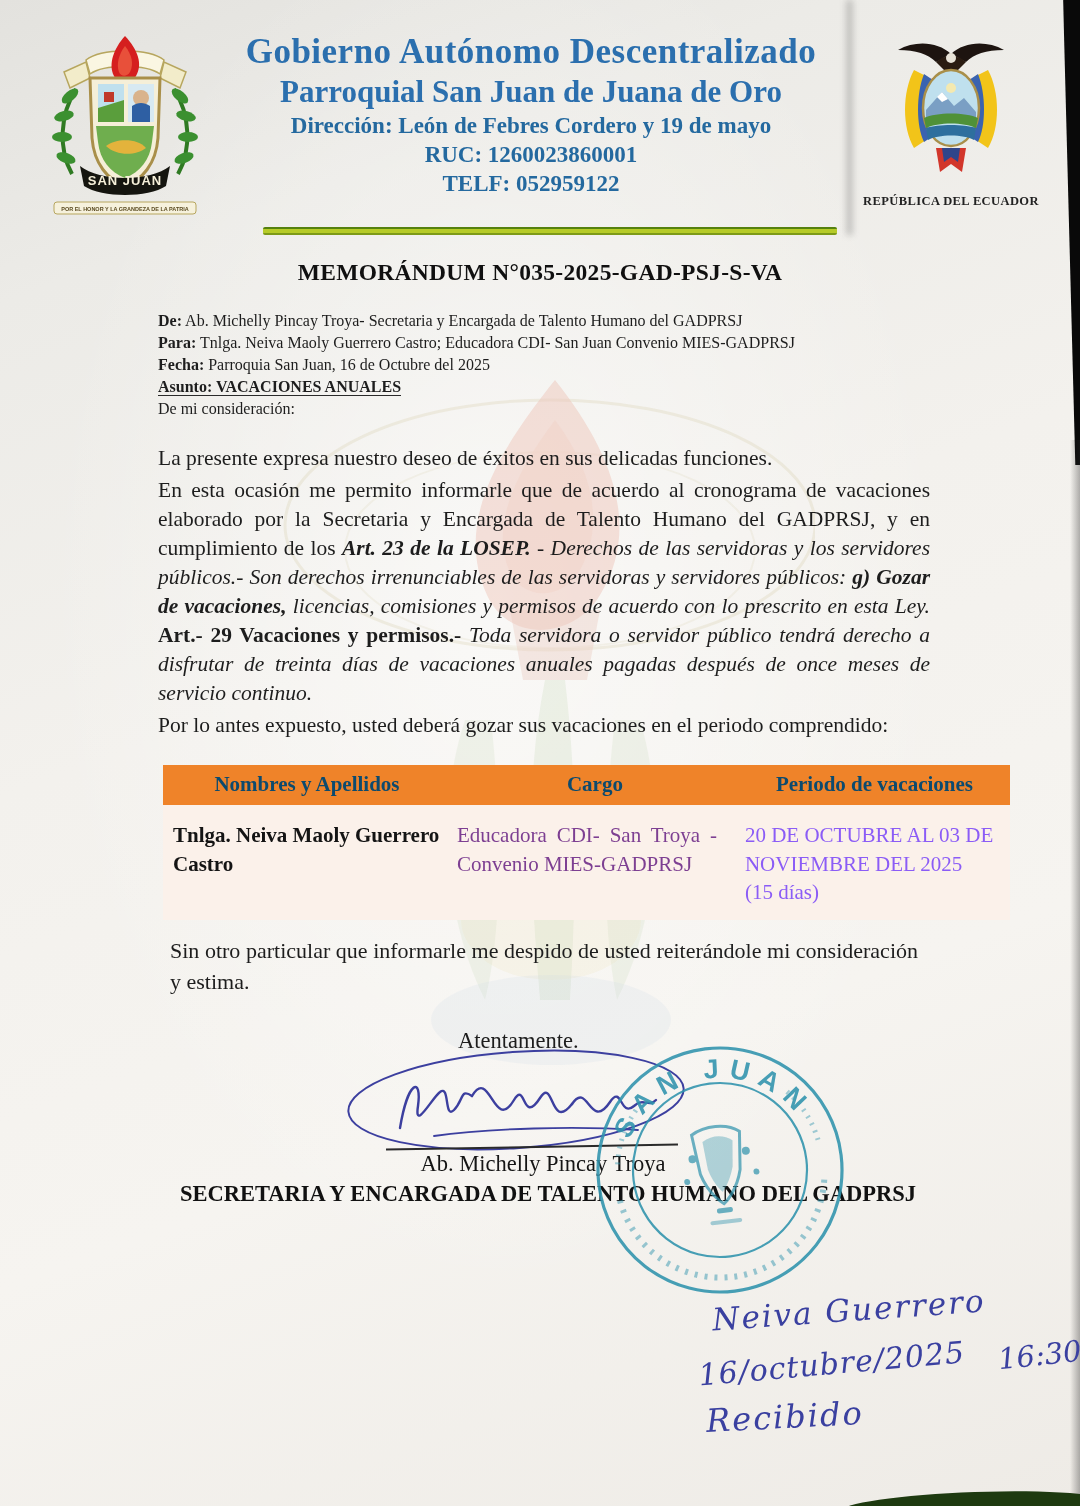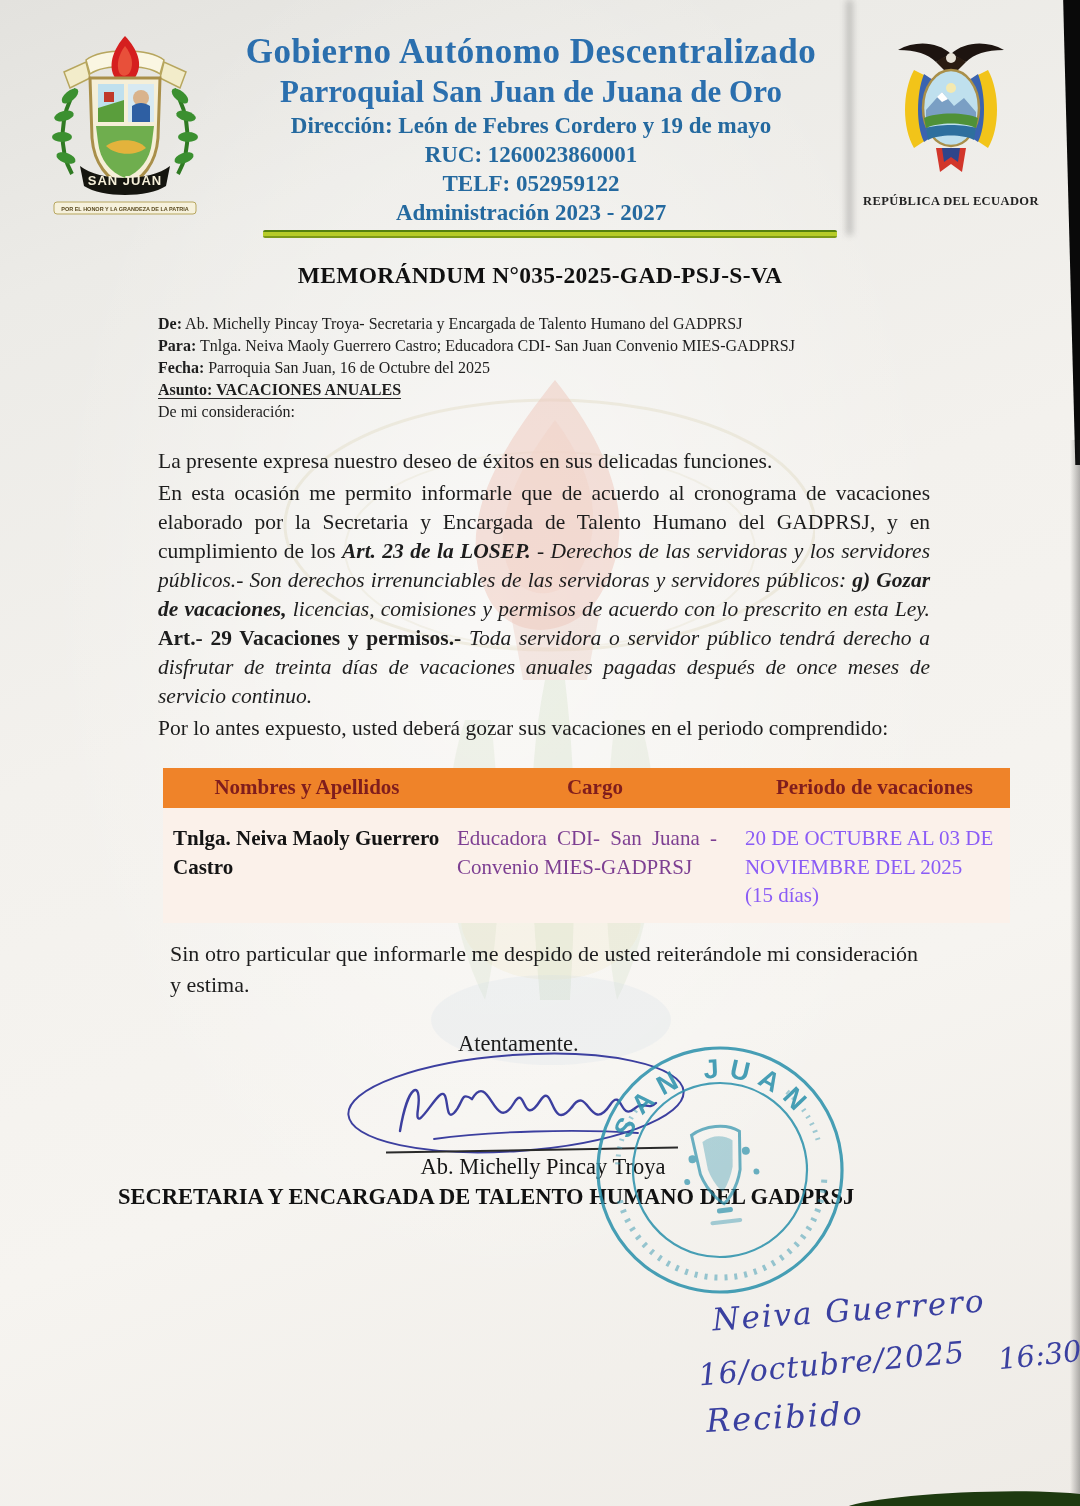--- a/index.html
+++ b/index.html
@@ -41,42 +41,42 @@
   .meta p{margin:0;}
   .b{font-weight:bold;}
   .u{border-bottom:1.6px solid #2a2a2a;}
   .bodytext{position:relative;z-index:2;margin:24px 150px 8px 158px;font-size:21.5px;line-height:1.345;text-align:justify;}
   .bodytext p{margin:0;}
   .bodytext p + p{margin-top:3px;}
   .bi{font-weight:bold;font-style:italic;}
   .it{font-style:italic;}
   
   .vac-table{position:relative;z-index:2;margin:26px 0 0 163px;width:847px;border-collapse:collapse;}
-  .vac-table .hdr{background:#ef8329;color:#7f1d1d;font-weight:bold;font-size:21px;}
+  .vac-table .hdr{background:#ef8329;color:#0c4a6e;font-weight:bold;font-size:21px;}
   .vac-table .hdr td{padding:7px 4px 8px;}
   .vac-table td{vertical-align:top;}
   .c-name{width:34%;}
   .c-cargo{width:34%;}
   .c-period{width:32%;}
   .hdr .c-name{text-align:center;}
   .hdr .c-cargo{text-align:center;}
   .hdr .c-period{text-align:center;}
   .vac-table .rowbody td{background:#fbf1ea;font-size:21px;line-height:1.35;padding:16px 6px 14px;}
   .cell-name{font-weight:bold;color:#141414;padding-left:10px !important;}
   .cell-cargo{color:#7d3f92;text-align:justify;padding-right:22px !important;}
   .cell-period{color:#8b5cf6;}
   
   .closing{position:relative;z-index:2;margin:16px 150px 0 158px;font-size:22px;line-height:1.4;text-align:justify;}
   .closing p{margin:12px;}
   .atent{position:relative;z-index:2;margin:30px 0 0 458px;font-size:22.5px;}
   .sigzone{position:relative;z-index:2;margin:0 0 0 158px;width:770px;height:150px;}
   .sig-svg{position:absolute;left:180px;top:-14px;}
   .sig-line{position:absolute;left:228px;top:92px;width:292px;border-top:2px solid #2a2a2a;transform:rotate(-1deg);}
   .sig-name{position:absolute;left:0;right:0;top:97px;text-align:center;font-size:22.5px;color:#151515;}
-  .sig-title{position:absolute;left:-40px;right:-50px;top:127px;font-size:22.5px;font-weight:bold;color:#111;}
+  .sig-title{position:absolute;left:-40px;right:-50px;top:127px;text-align:center;font-size:22.5px;font-weight:bold;color:#111;}
   
   .stamp{position:absolute;left:586px;top:1036px;z-index:4;opacity:.88;transform:rotate(-7deg);}
   
   .hand{position:absolute;z-index:5;color:#3a40a0;font-style:italic;font-family:"DejaVu Serif",serif;}
   .hand-name{left:712px;top:1292px;font-size:31px;transform:rotate(-4deg);letter-spacing:2px;}
   .hand-date{left:698px;top:1346px;font-size:30px;transform:rotate(-5deg);letter-spacing:1px;}
   .hand-time{left:998px;top:1338px;font-size:29px;transform:rotate(-6deg);}
   .hand-received{left:706px;top:1398px;font-size:32px;transform:rotate(-3deg);letter-spacing:2px;}
 </style>
 </head>
@@ -144,21 +144,20 @@
         <text x="79" y="177" text-anchor="middle" font-size="5.5" font-weight="bold" fill="#5a4a20" font-family="Liberation Sans, sans-serif">POR EL HONOR Y LA GRANDEZA DE LA PATRIA</text>
       </svg>
     </div>
 
     <div class="head-center">
       <div class="org-line1">Gobierno Autónomo Descentralizado</div>
       <div class="org-line2">Parroquial San Juan de Juana de Oro</div>
       <div class="head-sub">Dirección: León de Febres Cordero y 19 de mayo</div>
       <div class="head-sub">RUC: 1260023860001</div>
       <div class="head-sub">TELF: 052959122</div>
-      <div class="head-sub">Administración 2023 - 2027</div>
     </div>
 
     <div class="crest-right">
       <svg width="150" height="150" viewBox="0 0 150 150">
 
         <path d="M75,18 C62,6 40,4 22,14 C40,14 52,18 60,26 Z" fill="#1d1410"></path>
         <path d="M75,18 C88,6 110,4 128,14 C110,14 98,18 90,26 Z" fill="#1d1410"></path>
         <path d="M60,26 C68,18 82,18 90,26 L82,34 L68,34 Z" fill="#2a1c12"></path>
         <circle cx="75" cy="22" r="5" fill="#e8e3d8"></circle>
 
@@ -204,21 +203,21 @@
 
   <table class="vac-table">
     <tbody>
       <tr class="hdr">
         <td class="c-name">Nombres y Apellidos</td>
         <td class="c-cargo">Cargo</td>
         <td class="c-period">Periodo de vacaciones</td>
       </tr>
       <tr class="rowbody">
         <td class="cell-name">Tnlga. Neiva Maoly Guerrero Castro</td>
-        <td class="cell-cargo">Educadora CDI- San Juana -Convenio MIES-GADPRSJ</td>
+        <td class="cell-cargo">Educadora CDI- San Troya -Convenio MIES-GADPRSJ</td>
         <td class="cell-period">
           <div>20 DE OCTUBRE AL 03 DE NOVIEMBRE DEL 2025</div>
           <div>(15 días)</div>
         </td>
       </tr>
     </tbody>
   </table>
 
   <div class="closing">
     <p>Sin otro particular que informarle me despido de usted reiterándole mi consideración y estima.</p>

